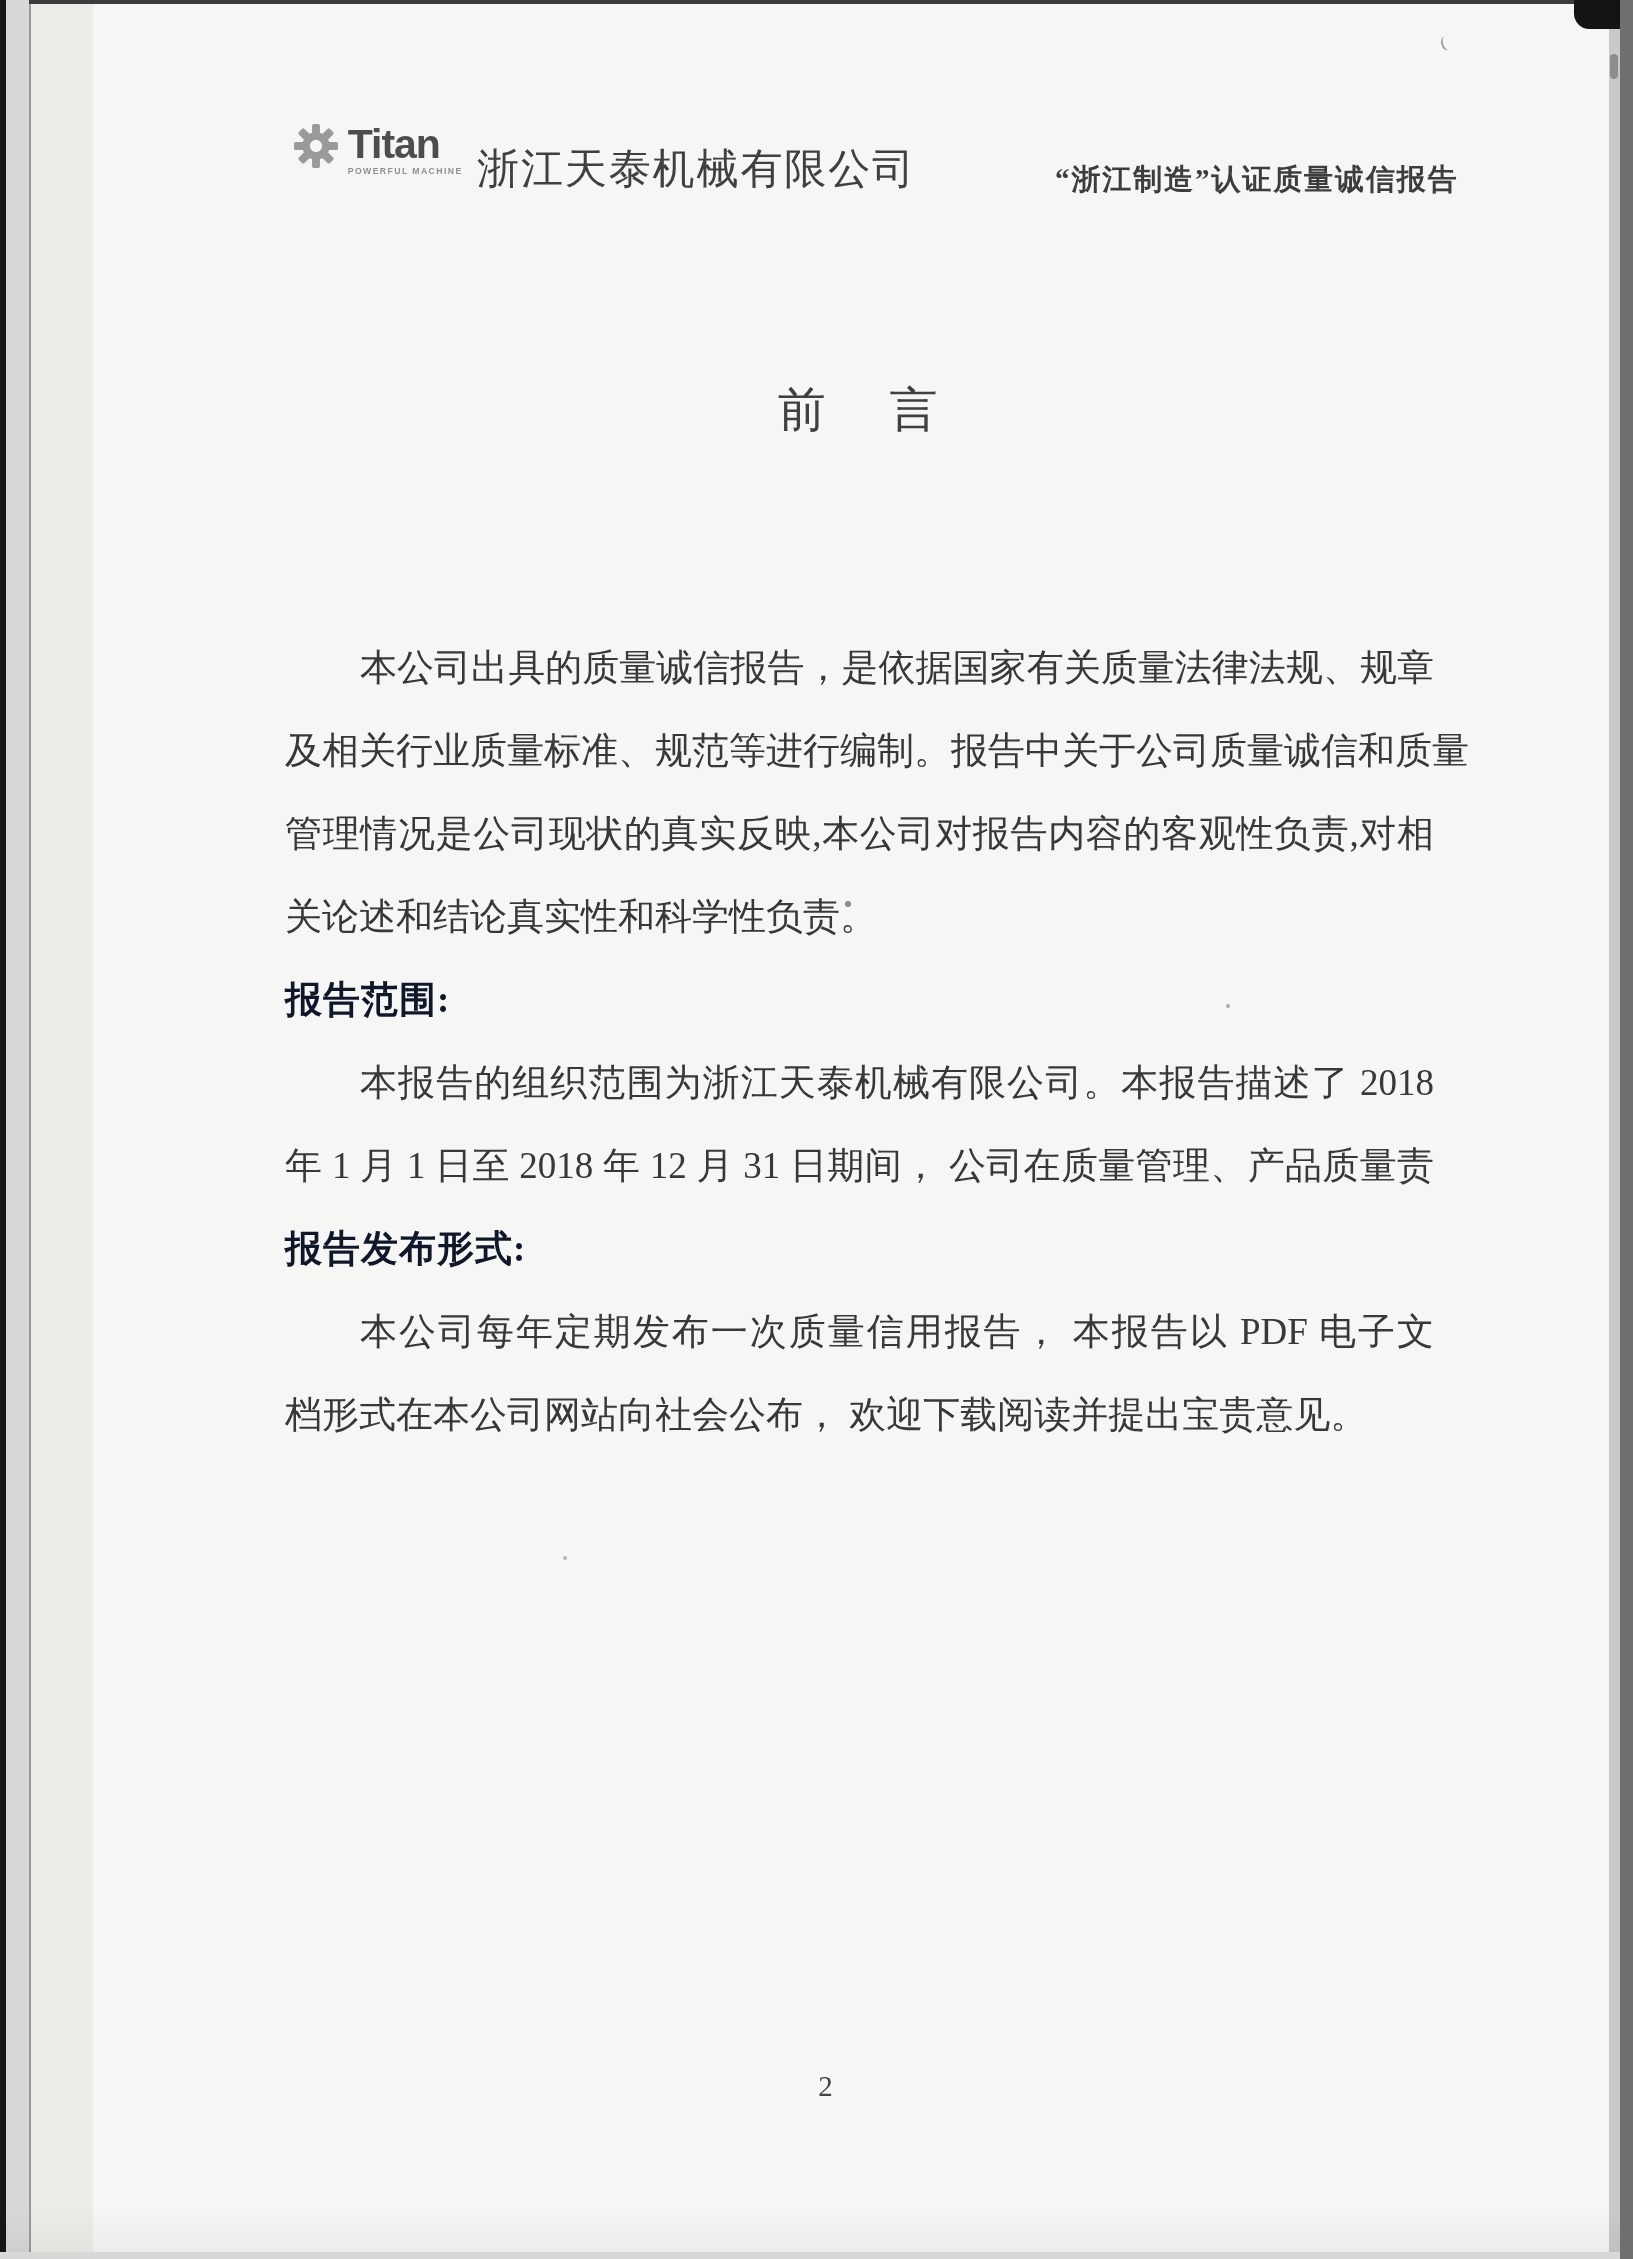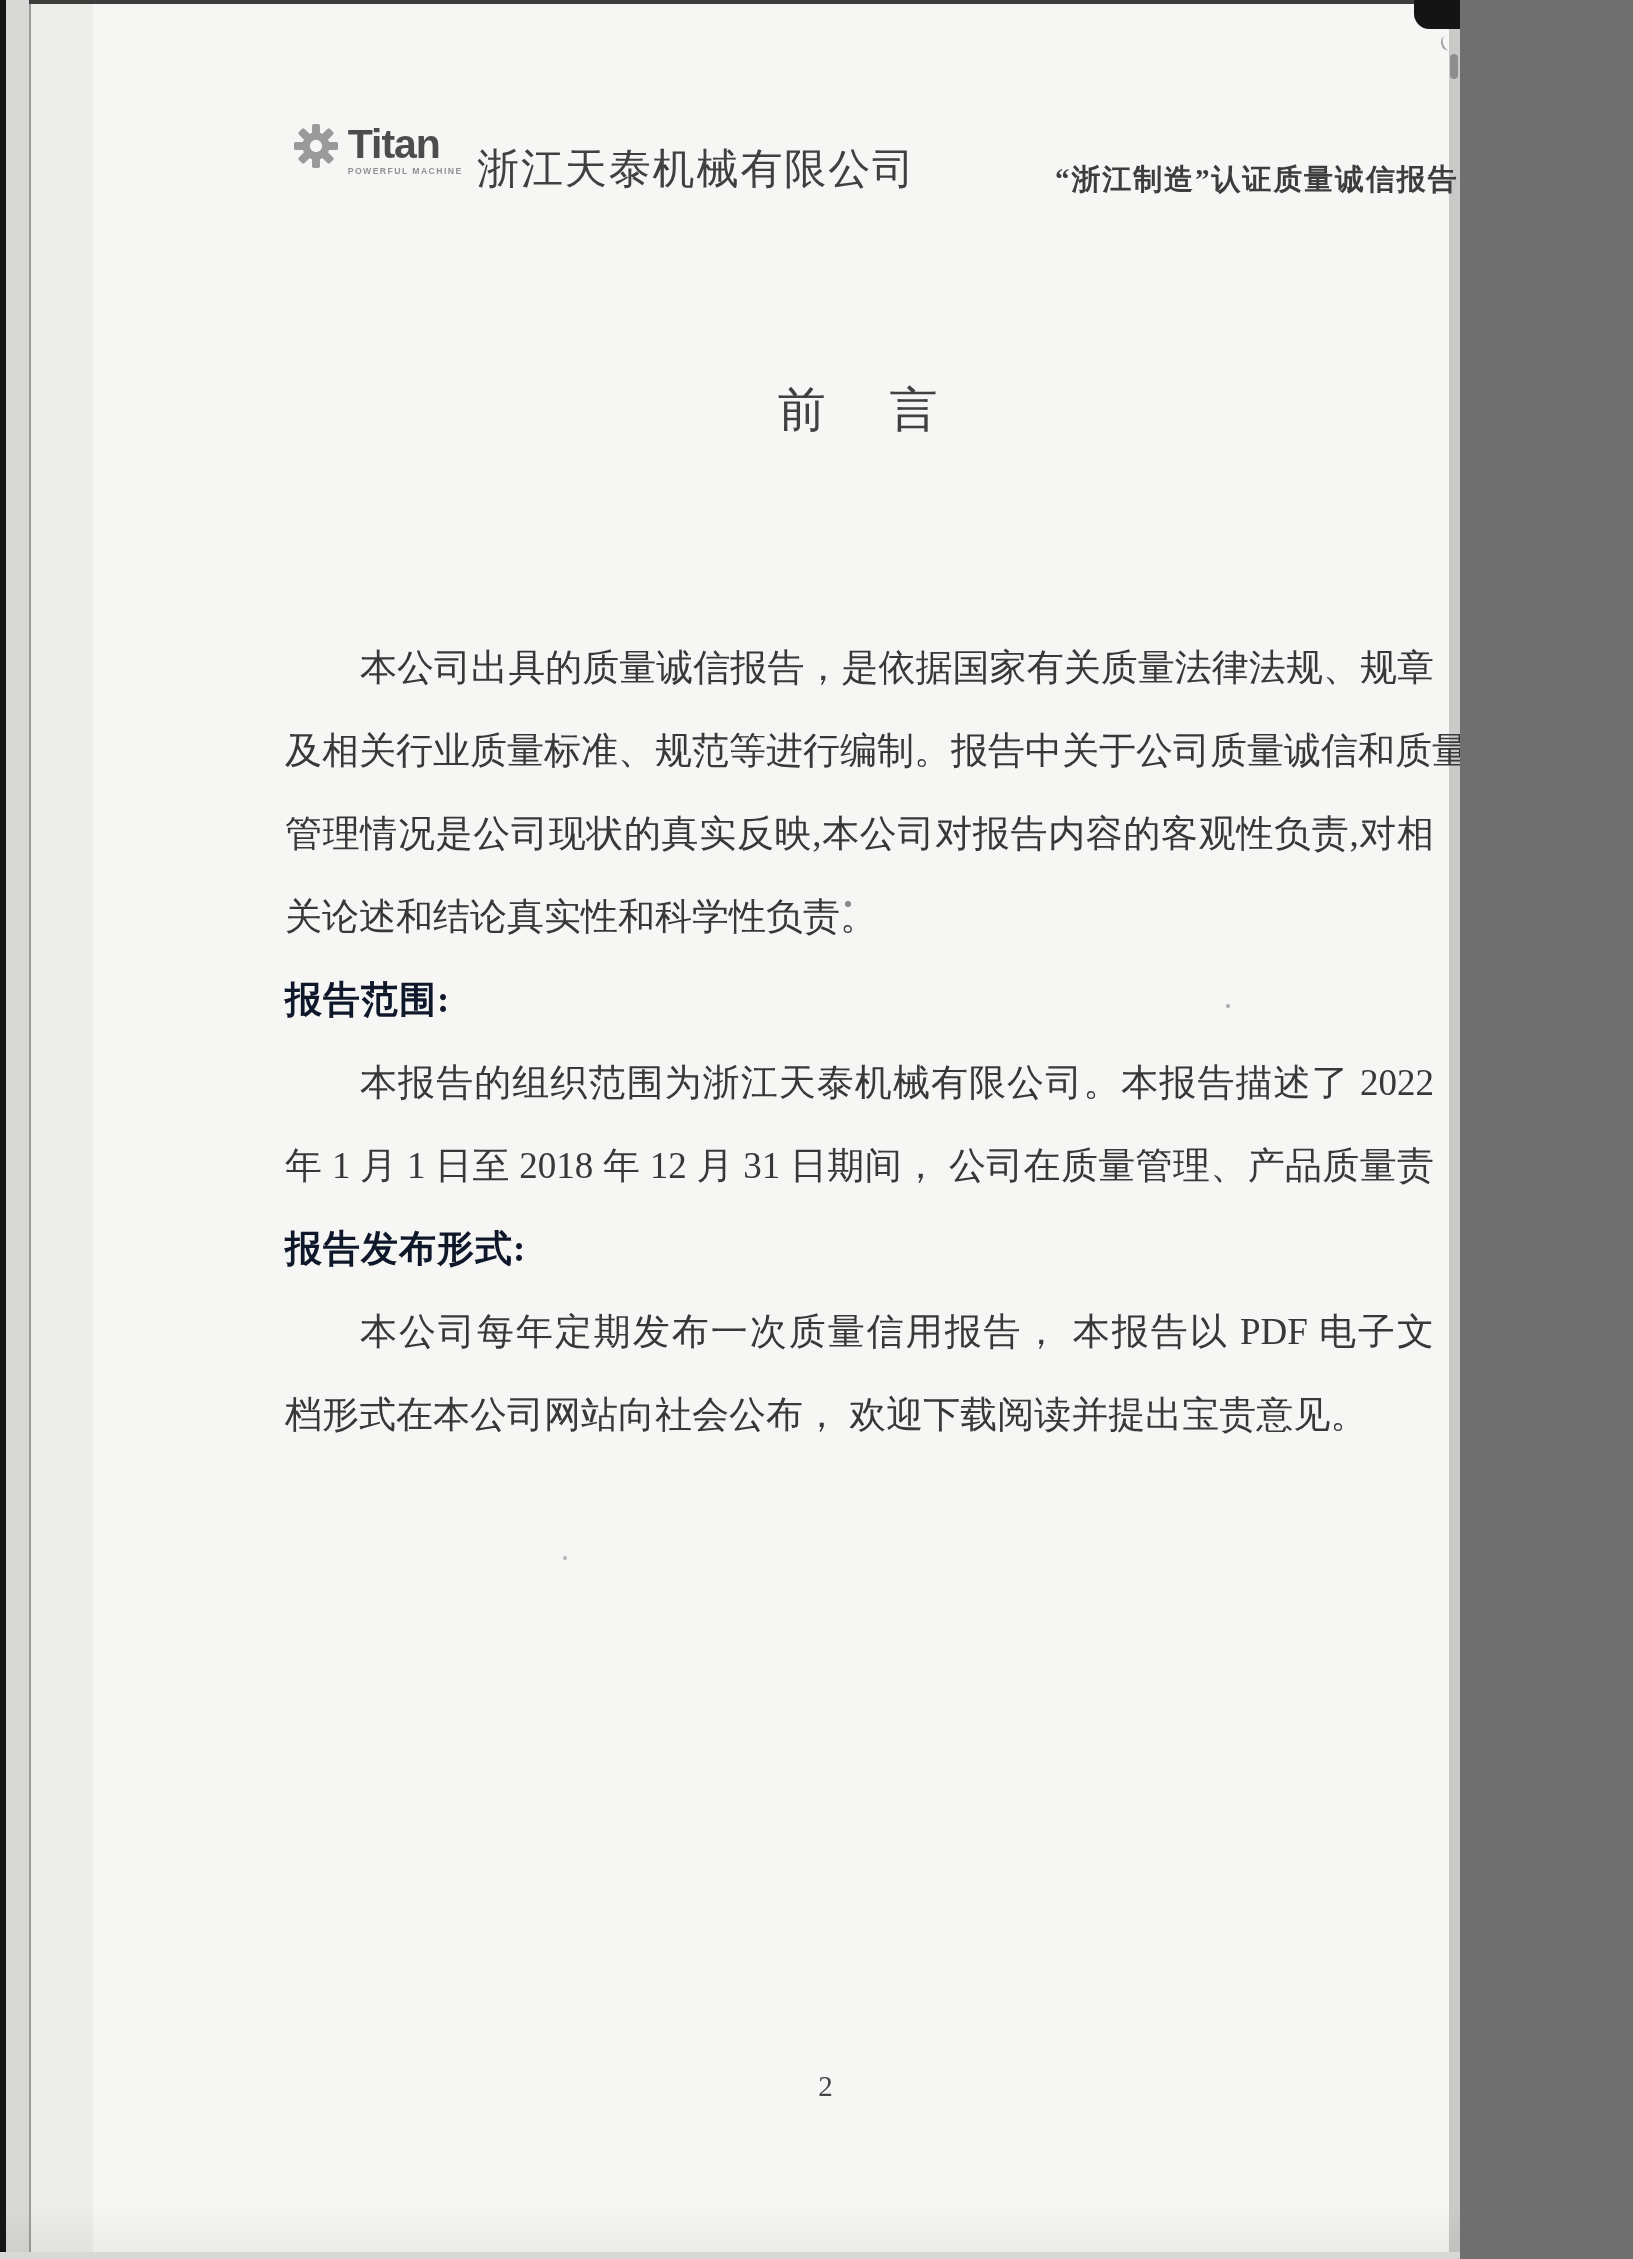--- a/index.html
+++ b/index.html
@@ -1,17 +1,17 @@
 <!DOCTYPE html>
 <html><head>
 <meta charset="utf-8">
 <style>
   html,body{margin:0;padding:0;background:#6f6f6f;}
-  .scan{position:relative;width:1440px;height:2259px;background:#f6f6f4;overflow:hidden;
-        font-family:"Liberation Serif","DejaVu Serif",serif;color:#383838;padding-left:20px;}
+  .scan{position:relative;width:1620px;height:2259px;background:#f6f6f4;overflow:hidden;
+        font-family:"Liberation Serif","DejaVu Serif",serif;color:#383838;}
   .layer{position:absolute;}
   
   .edge-left-black{left:0;top:0;width:5.8px;height:100%;background:#161616;}
   .edge-left-gray{left:5.8px;top:0;width:23px;height:100%;background:#d8d8d6;}
   .edge-left-line{left:29px;top:0;width:1.9px;height:100%;background:#9a9a98;}
   .edge-left-band{left:31px;top:0;width:62px;height:100%;background:#ecece9;}
   .edge-top{left:29px;top:0;width:1583px;height:3.9px;background:#3c3c3c;}
   .edge-right{right:0;top:0;width:10.6px;height:100%;background:#c9c9c7;}
   .corner-tr{right:0;top:0;width:46px;height:29px;background:#141414;border-bottom-left-radius:15.4px;}
   .blob-right{right:1.9px;top:54px;width:7.7px;height:25px;background:#8d8d8d;border-radius:3.9px;}
@@ -95,21 +95,21 @@
   <div class="report-label">“浙江制造”认证质量诚信报告</div>
 
   <div class="title">前 言</div>
 
   <div class="body">
     <div class="line fill indent">本公司出具的质量诚信报告，是依据国家有关质量法律法规、规章</div>
     <div class="line fill">及相关行业质量标准、规范等进行编制。报告中关于公司质量诚信和质量</div>
     <div class="line fill">管理情况是公司现状的真实反映,本公司对报告内容的客观性负责,对相</div>
     <div class="line">关论述和结论真实性和科学性负责。</div>
     <div class="line heading">报告范围:</div>
-    <div class="line fill indent">本报告的组织范围为浙江天泰机械有限公司。本报告描述了 2022</div>
+    <div class="line fill indent">本报告的组织范围为浙江天泰机械有限公司。本报告描述了 2018</div>
     <div class="line fill">年 1 月 1 日至 2018 年 12 月 31 日期间， 公司在质量管理、产品质量责</div>
     <div class="line heading">报告发布形式:</div>
     <div class="line fill indent">本公司每年定期发布一次质量信用报告， 本报告以 PDF 电子文</div>
     <div class="line">档形式在本公司网站向社会公布， 欢迎下载阅读并提出宝贵意见。</div>
   </div>
 
   <div class="pagenum">2</div>
 
 </div>
 

